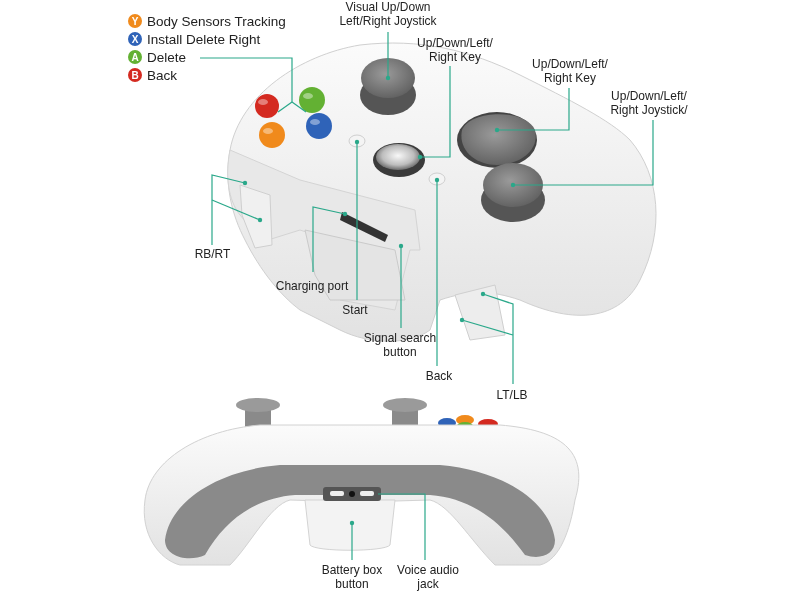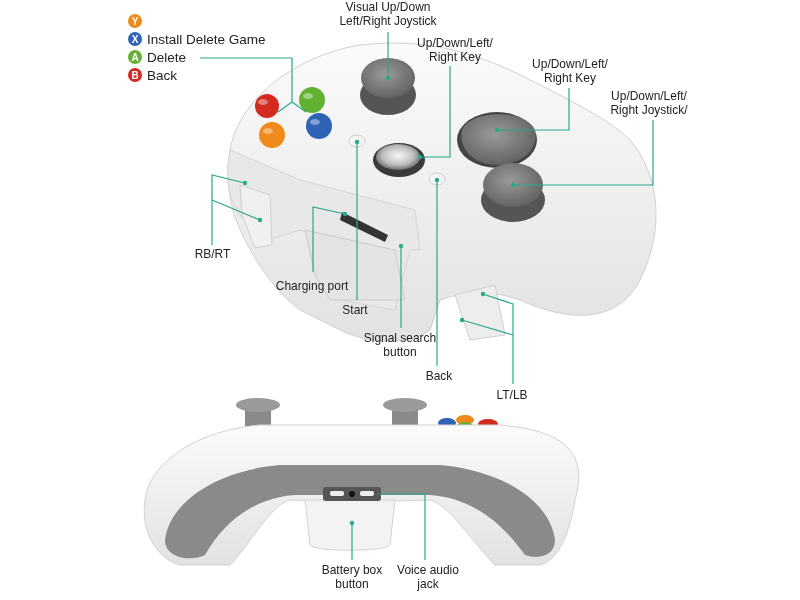--- a/index.html
+++ b/index.html
@@ -168,24 +168,25 @@
       <circle cx="437" cy="180" r="2.2"></circle>
       <circle cx="483" cy="294" r="2.2"></circle>
       <circle cx="462" cy="320" r="2.2"></circle>
       <circle cx="352" cy="523" r="2.2"></circle>
     </g>
   </svg>
 
   <div class="legend">
     <div class="legend-row">
       <span class="btn-badge" style="background:#f08a1c">Y</span>
+      <span>Body Sensors Tracking</span>
     </div>
     <div class="legend-row">
       <span class="btn-badge" style="background:#2f63b8">X</span>
-      <span>Install Delete Game</span>
+      <span>Install Delete Right</span>
     </div>
     <div class="legend-row">
       <span class="btn-badge" style="background:#63b133">A</span>
       <span>Delete</span>
     </div>
     <div class="legend-row">
       <span class="btn-badge" style="background:#d42a20">B</span>
       <span>Back</span>
     </div>
   </div>

